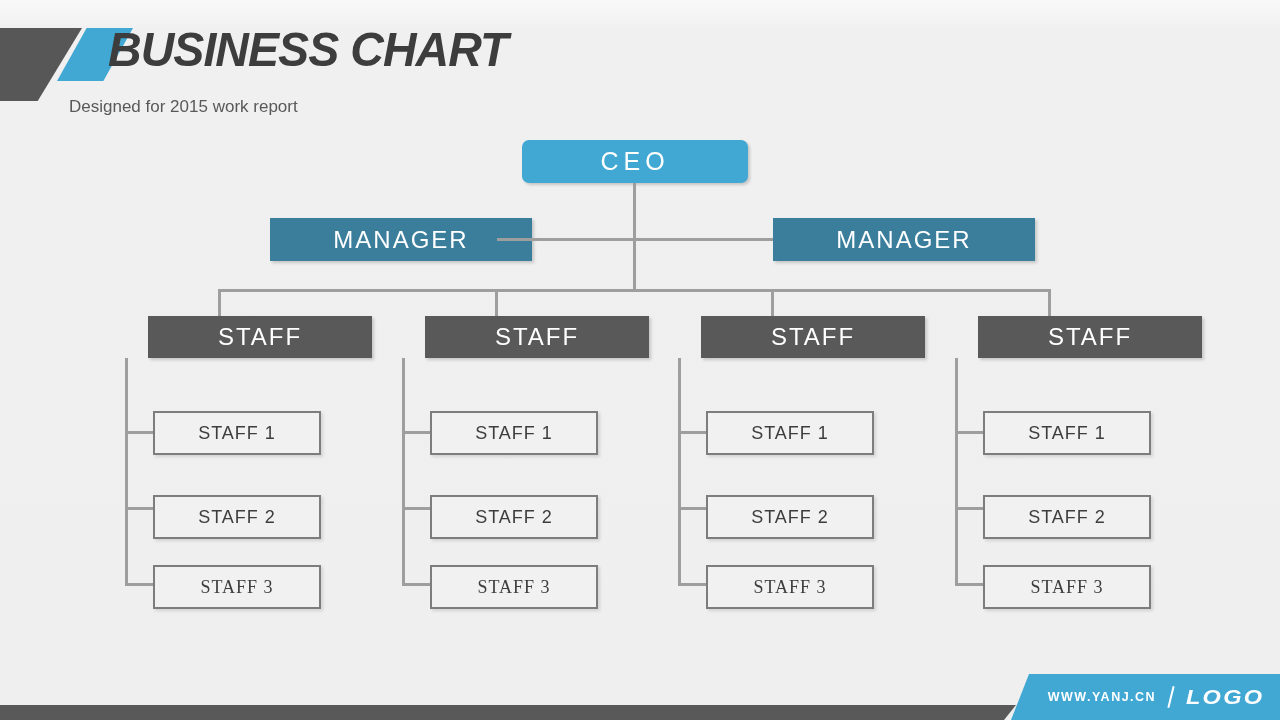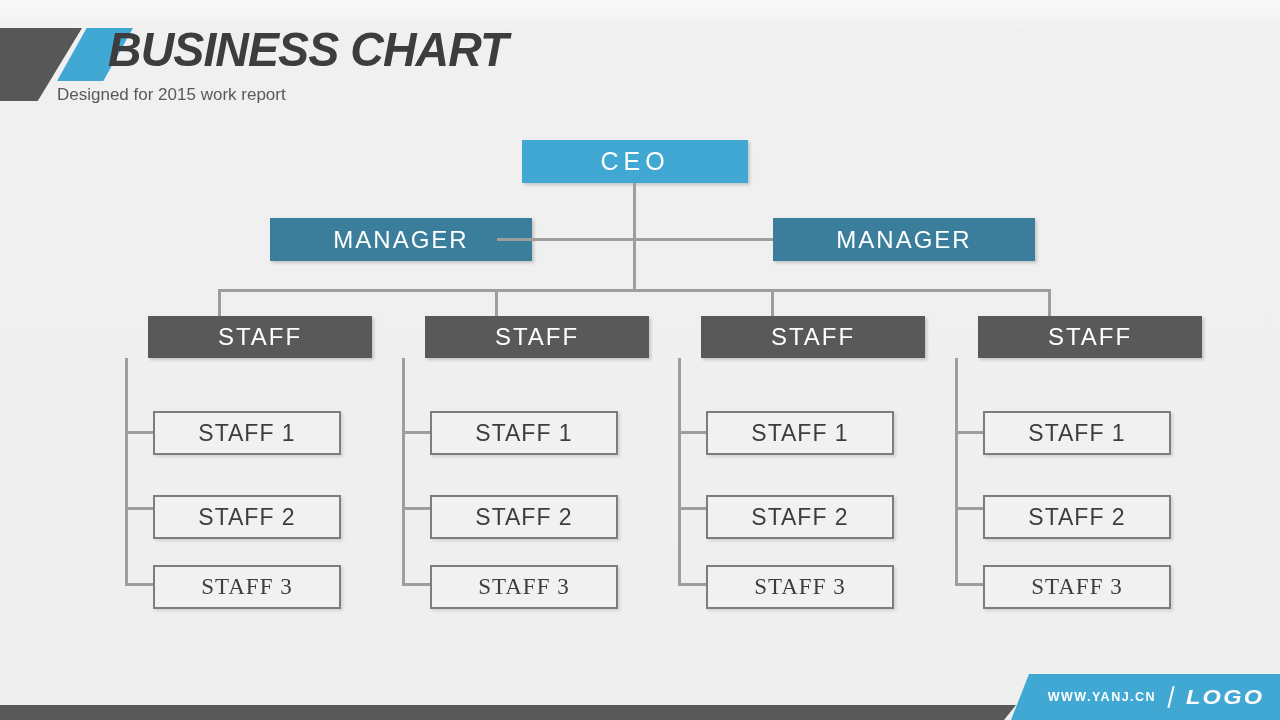--- a/index.html
+++ b/index.html
@@ -7,42 +7,42 @@
          background:linear-gradient(180deg,#f8f8f8 0px,#f6f6f6 12px,#f0f0f0 30px,#efefef 100%);}
 
   
   .hdr-gray{position:absolute;left:0;top:28px;width:82px;height:73px;background:#575757;
             clip-path:polygon(0 0,100% 0,46% 100%,0 100%);}
   .hdr-slash{position:absolute;left:57px;top:28px;width:76px;height:53px;background:#41a8d4;
              clip-path:polygon(39% 0,100% 0,61% 100%,0 100%);}
   .title{position:absolute;left:108px;top:26px;margin:0;font-size:48px;line-height:1.0;
          font-weight:bold;font-style:italic;color:#3d3d3d;letter-spacing:-1px;
          transform:scaleX(.97);transform-origin:left top;white-space:nowrap;}
-  .subtitle{position:absolute;left:57px;top:85px;margin:0;font-size:17px;color:#595959;}
+  .subtitle{position:absolute;left:57px;top:85px;margin:12px;font-size:17px;color:#595959;}
 
   
   .node{position:absolute;display:flex;align-items:center;justify-content:center;
         color:#fff;box-sizing:border-box;box-shadow:2px 2px 3px rgba(0,0,0,.18);}
   .ceo{left:522px;top:140px;width:226px;height:43px;background:#41a8d4;
-       font-size:25px;letter-spacing:5px;}
+       font-size:25px;letter-spacing:5px;border-radius:7px;}
   .manager{top:218px;width:262px;height:43px;background:#3a7e9c;font-size:24px;letter-spacing:2px;}
   .m1{left:270px;} .m2{left:773px;}
 
   .conn{position:absolute;background:#9e9e9e;}
 
   
   .team{position:absolute;top:316px;width:234px;height:300px;}
   .staff-parent{position:absolute;left:0;top:0;width:224px;height:42px;background:#595959;
                 font-size:24px;letter-spacing:2px;margin-left:40px;}
   .rail{position:absolute;left:17px;top:42px;width:3px;height:228px;background:#9e9e9e;}
   .stub{position:absolute;left:17px;width:28px;height:3px;background:#9e9e9e;}
   .stub.s1{top:115px;} .stub.s2{top:191px;} .stub.s3{top:267px;}
-  .subnode{position:absolute;left:45px;width:188px;height:44px;box-sizing:border-box;
+  .subnode{position:absolute;left:45px;width:168px;height:44px;box-sizing:border-box;
            background:#f1f1f1;border:2px solid #7d7d7d;color:#3d3d3d;
-           display:flex;align-items:center;justify-content:center;font-size:23px;
+           display:flex;align-items:center;justify-content:center;font-size:18px;
            letter-spacing:1px;box-shadow:2px 2px 3px rgba(0,0,0,.12);}
   .subnode.r1{top:95px;} .subnode.r2{top:179px;} .subnode.r3{top:249px;font-family:Liberation Serif, serif;}
 
   
   .footer-gray{position:absolute;left:0;top:705px;width:1016px;height:15px;background:#595959;
                clip-path:polygon(0 0,1016px 0,1004px 15px,0 15px);}
   .footer-blue{position:absolute;left:1008px;top:674px;width:272px;height:46px;background:#41a8d4;
                clip-path:polygon(21px 0,272px 0,272px 46px,3px 46px);
                display:flex;align-items:center;justify-content:flex-end;padding-right:24px;
                box-sizing:border-box;gap:14px;color:#fff;}

